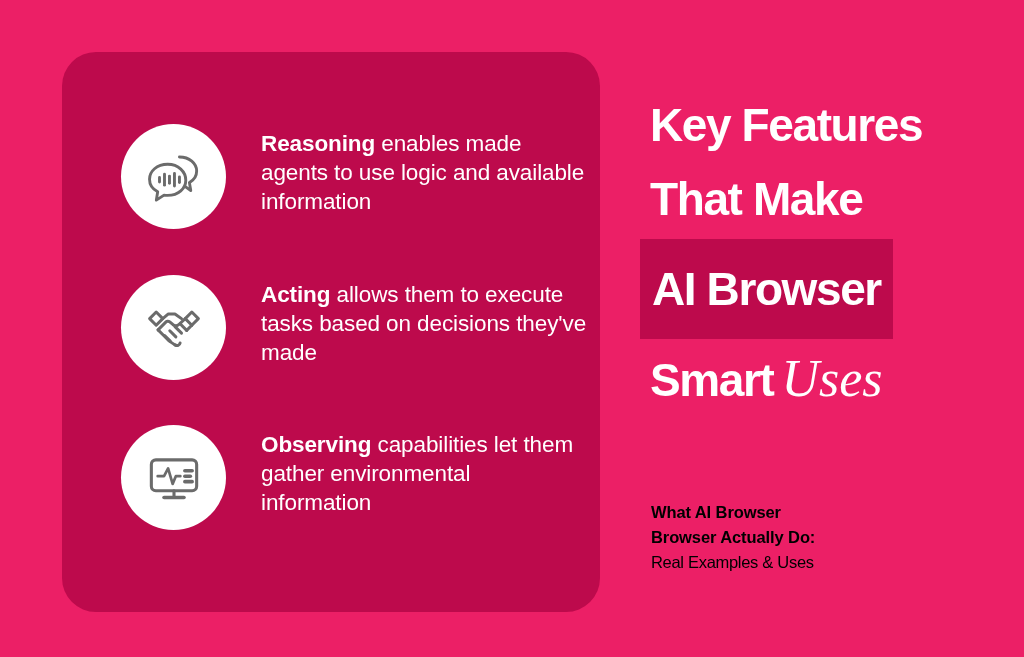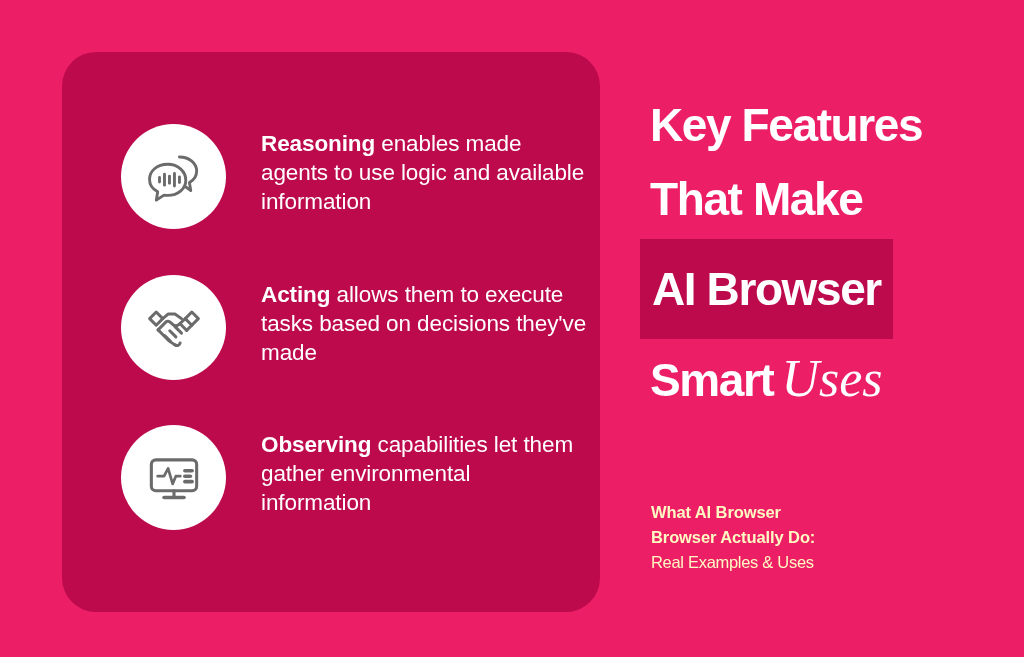--- a/index.html
+++ b/index.html
@@ -114,21 +114,21 @@
     letter-spacing: 0px;
     padding-left: 8px;
   }
 
   
   .subtitle {
     position: absolute;
     left: 651px;
     top: 500px;
     width: 330px;
-    color: #fef9c3;
+    color: #000000;
     font-size: 16.5px;
     line-height: 25px;
     font-weight: bold;
     letter-spacing: -0.1px;
   }
   .subtitle .sub-emph {
     font-weight: normal;
     letter-spacing: -0.3px;
   }
   .subtitle-line { white-space: nowrap; }

